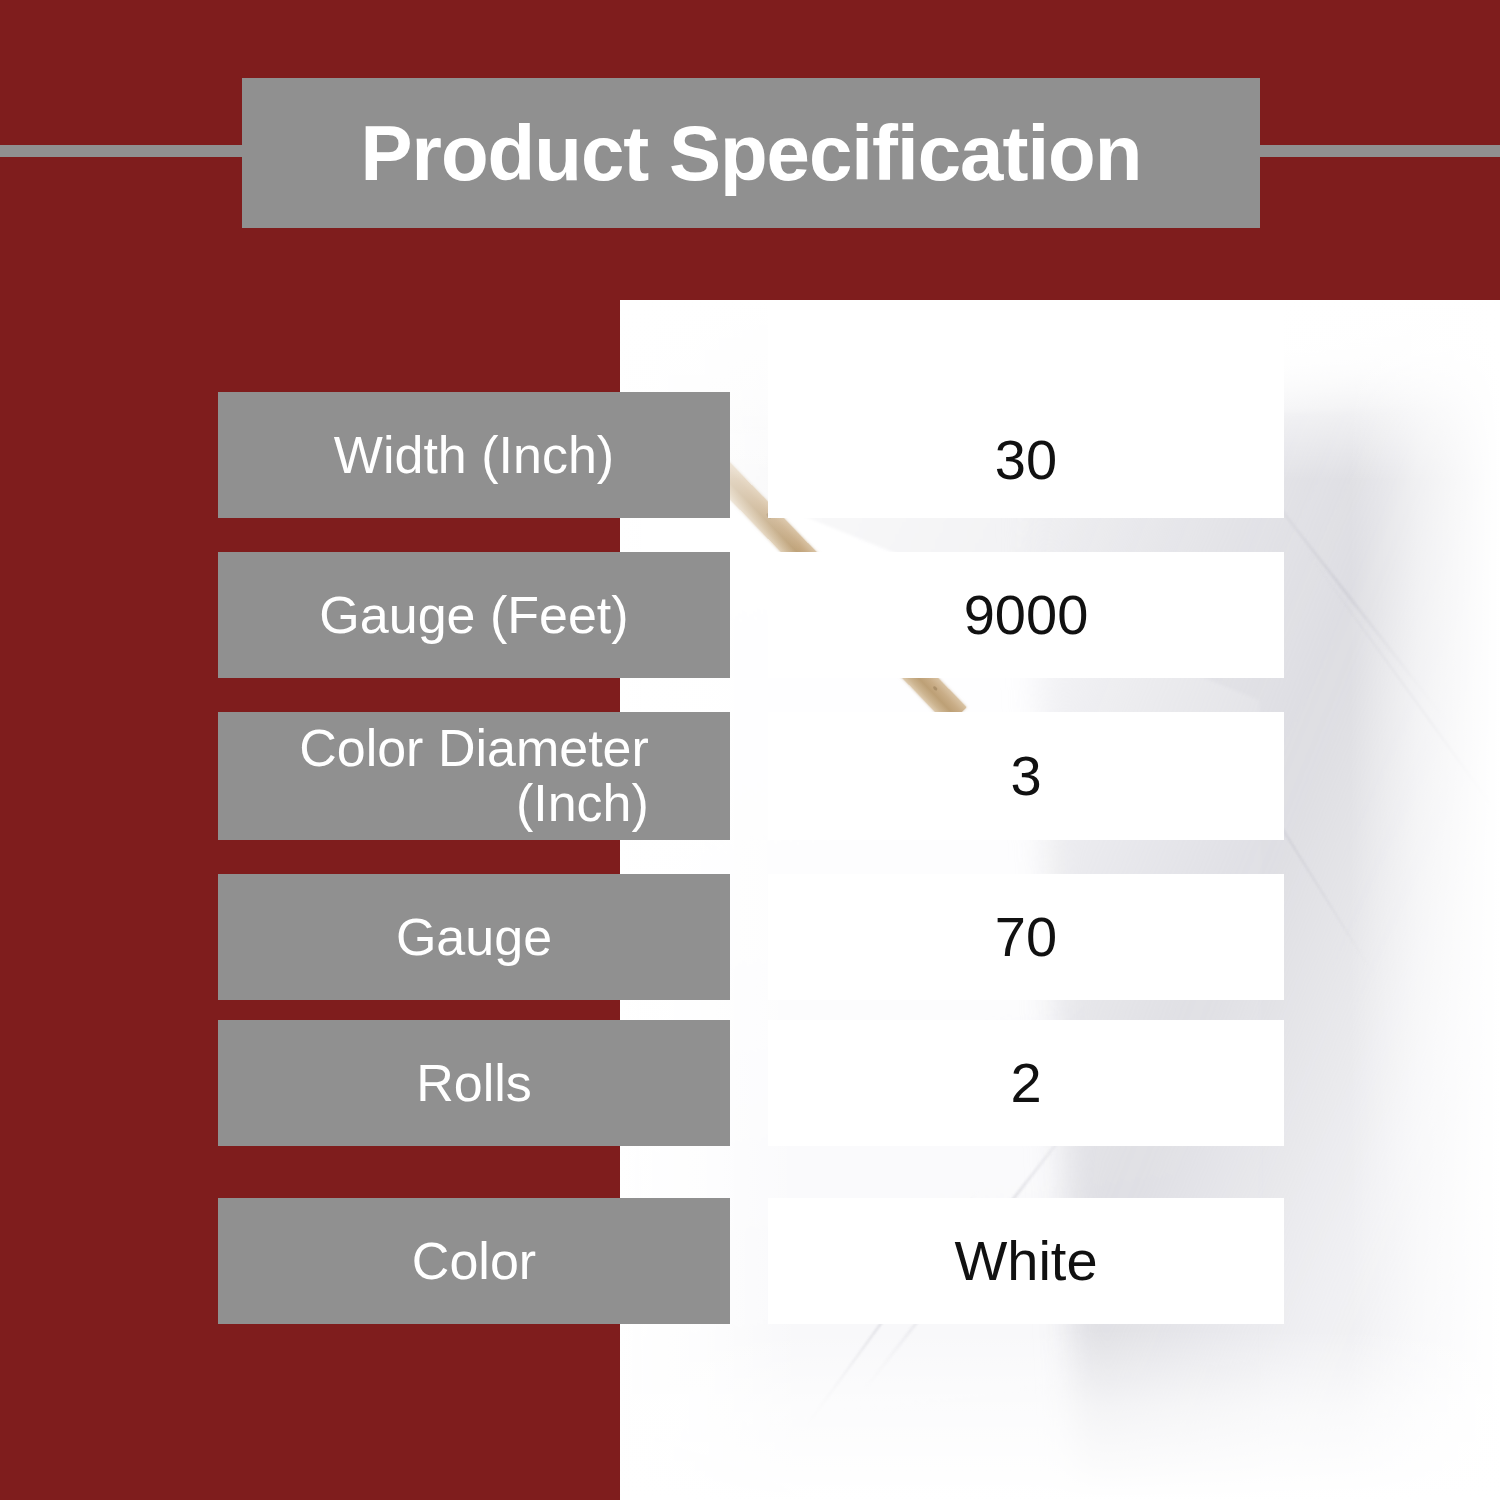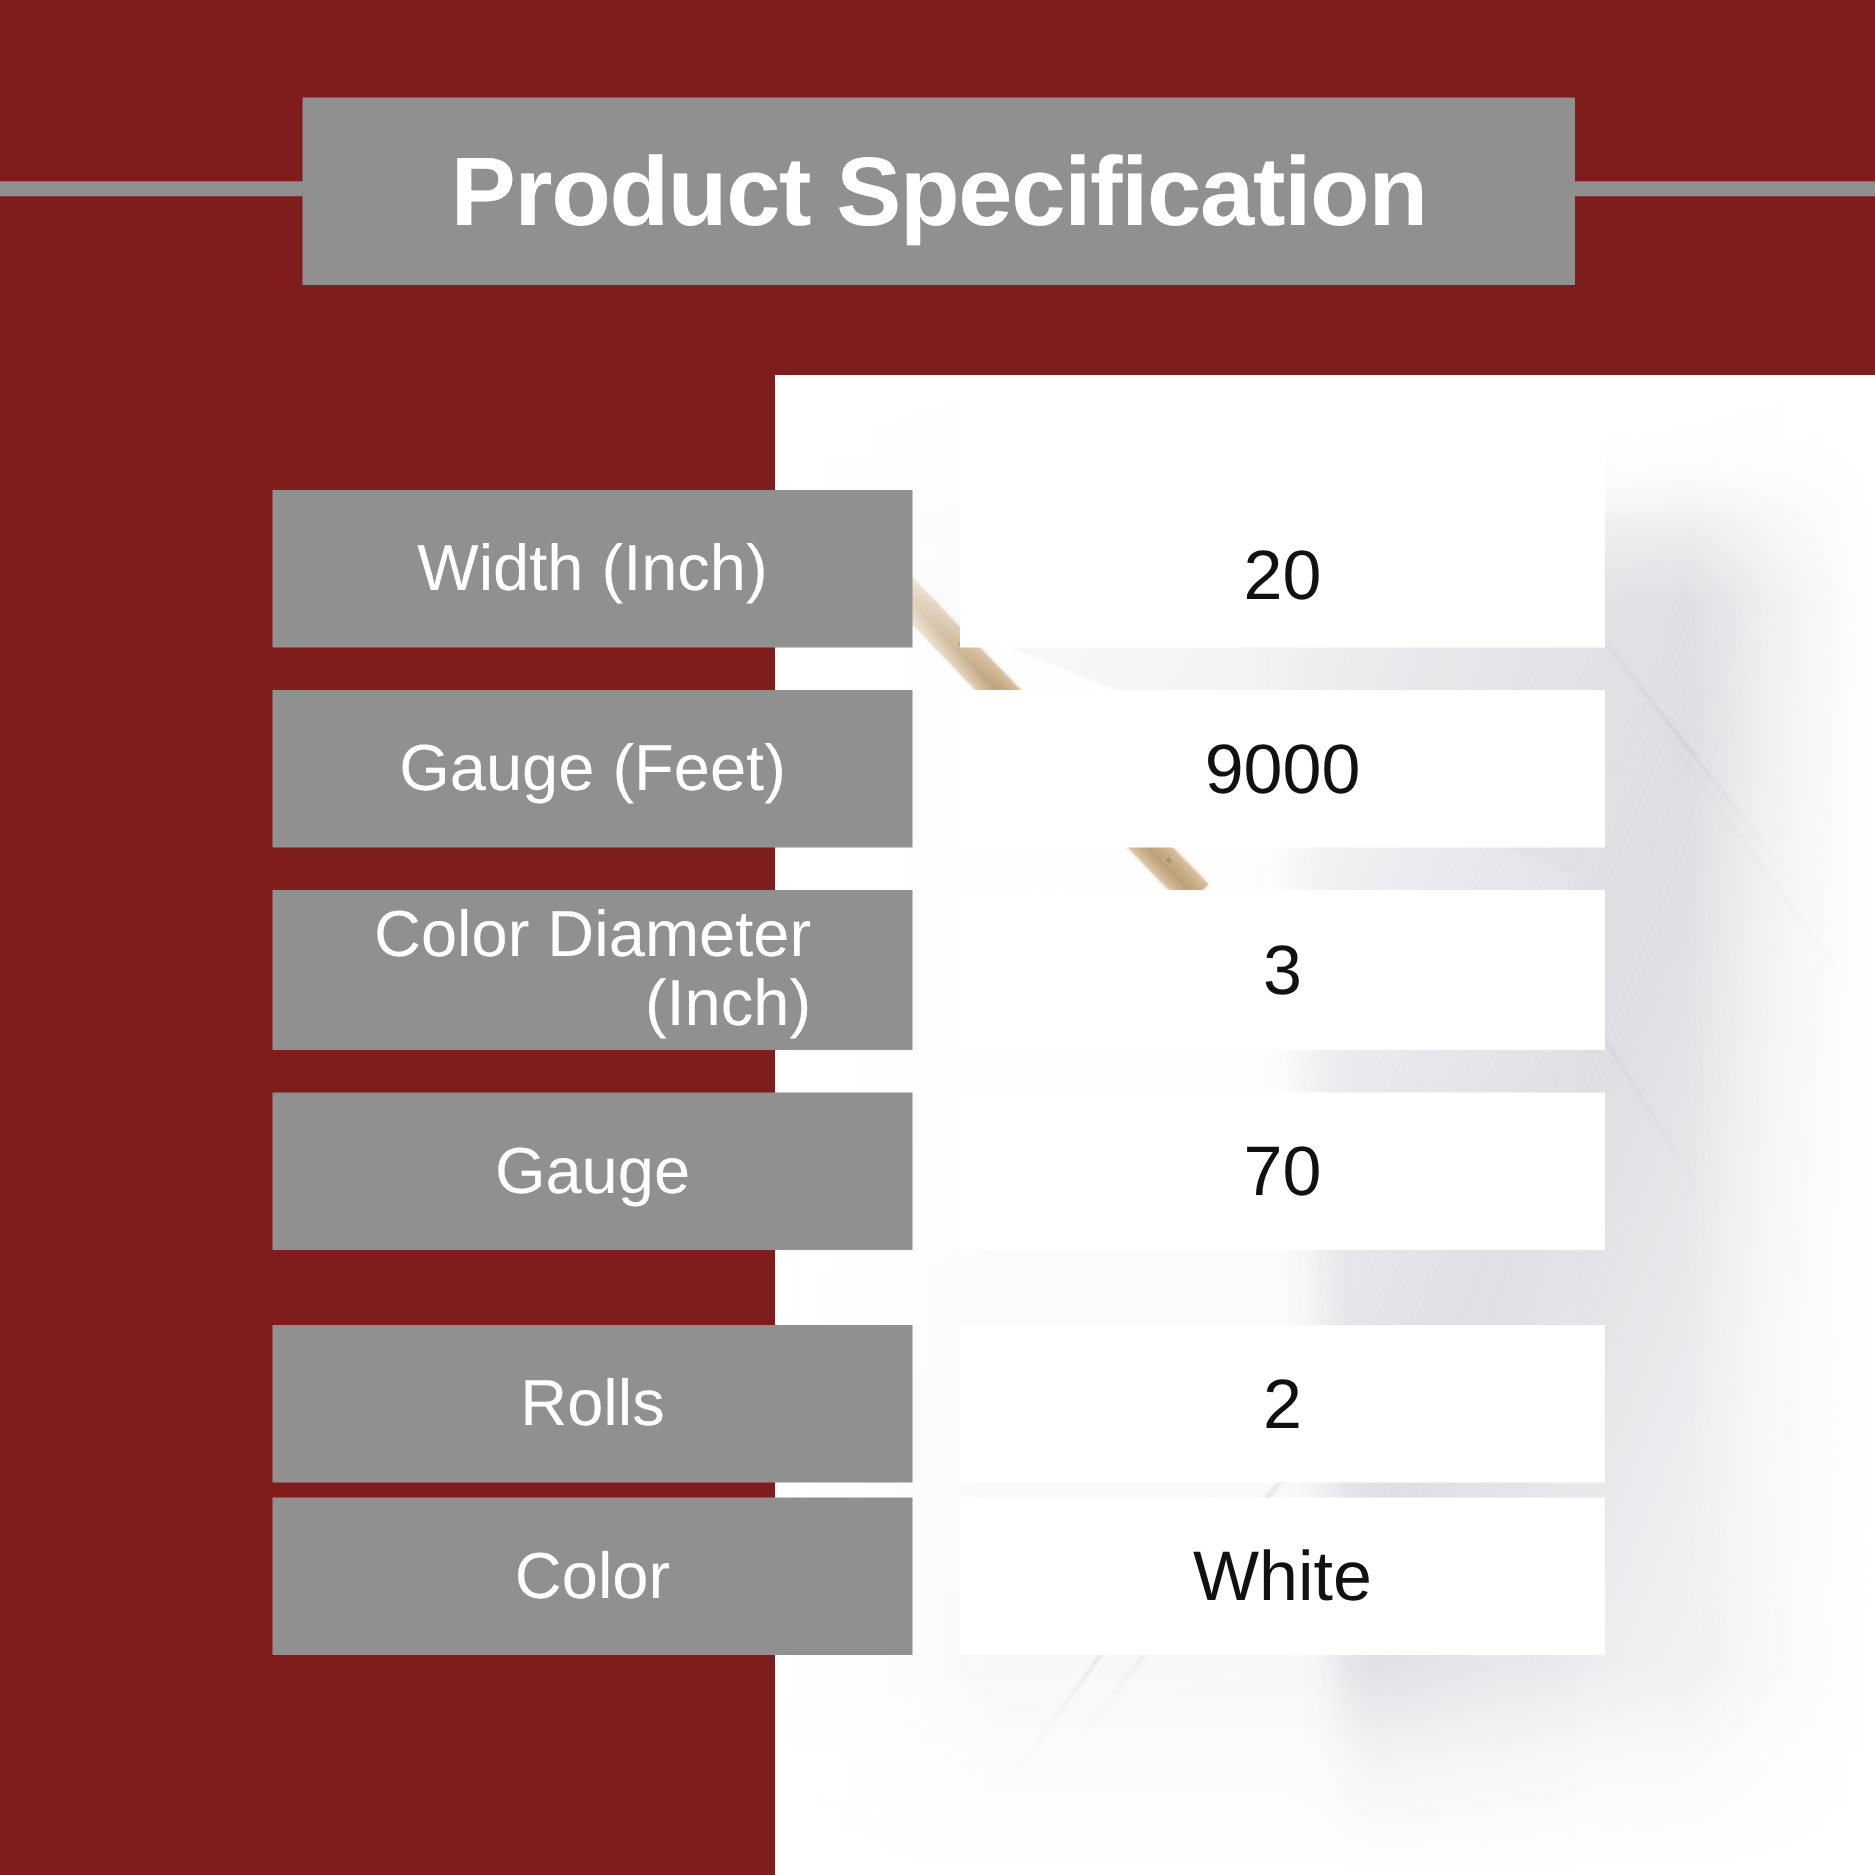--- a/index.html
+++ b/index.html
@@ -255,21 +255,21 @@
     <div class="title-text">Product Specification</div>
   </div>
 
   <div class="spec-table">
 
     <div class="spec-row first" style="top:392px; height:126px;">
       <div class="spec-label">
         <span>Width (Inch)</span>
       </div>
       <div class="spec-value">
-        <span>20</span>
+        <span>30</span>
       </div>
     </div>
 
     <div class="spec-row" style="top:552px; height:126px;">
       <div class="spec-label">
         <span>Gauge (Feet)</span>
       </div>
       <div class="spec-value">
         <span>9000</span>
       </div>
@@ -287,21 +287,21 @@
 
     <div class="spec-row" style="top:874px; height:126px;">
       <div class="spec-label">
         <span>Gauge</span>
       </div>
       <div class="spec-value">
         <span>70</span>
       </div>
     </div>
 
-    <div class="spec-row" style="top:1060px; height:126px;text-decoration:underline;">
+    <div class="spec-row" style="top:1020px; height:126px;text-decoration:underline;">
       <div class="spec-label">
         <span>Rolls</span>
       </div>
       <div class="spec-value">
         <span>2</span>
       </div>
     </div>
 
     <div class="spec-row" style="top:1198px; height:126px;">
       <div class="spec-label">

